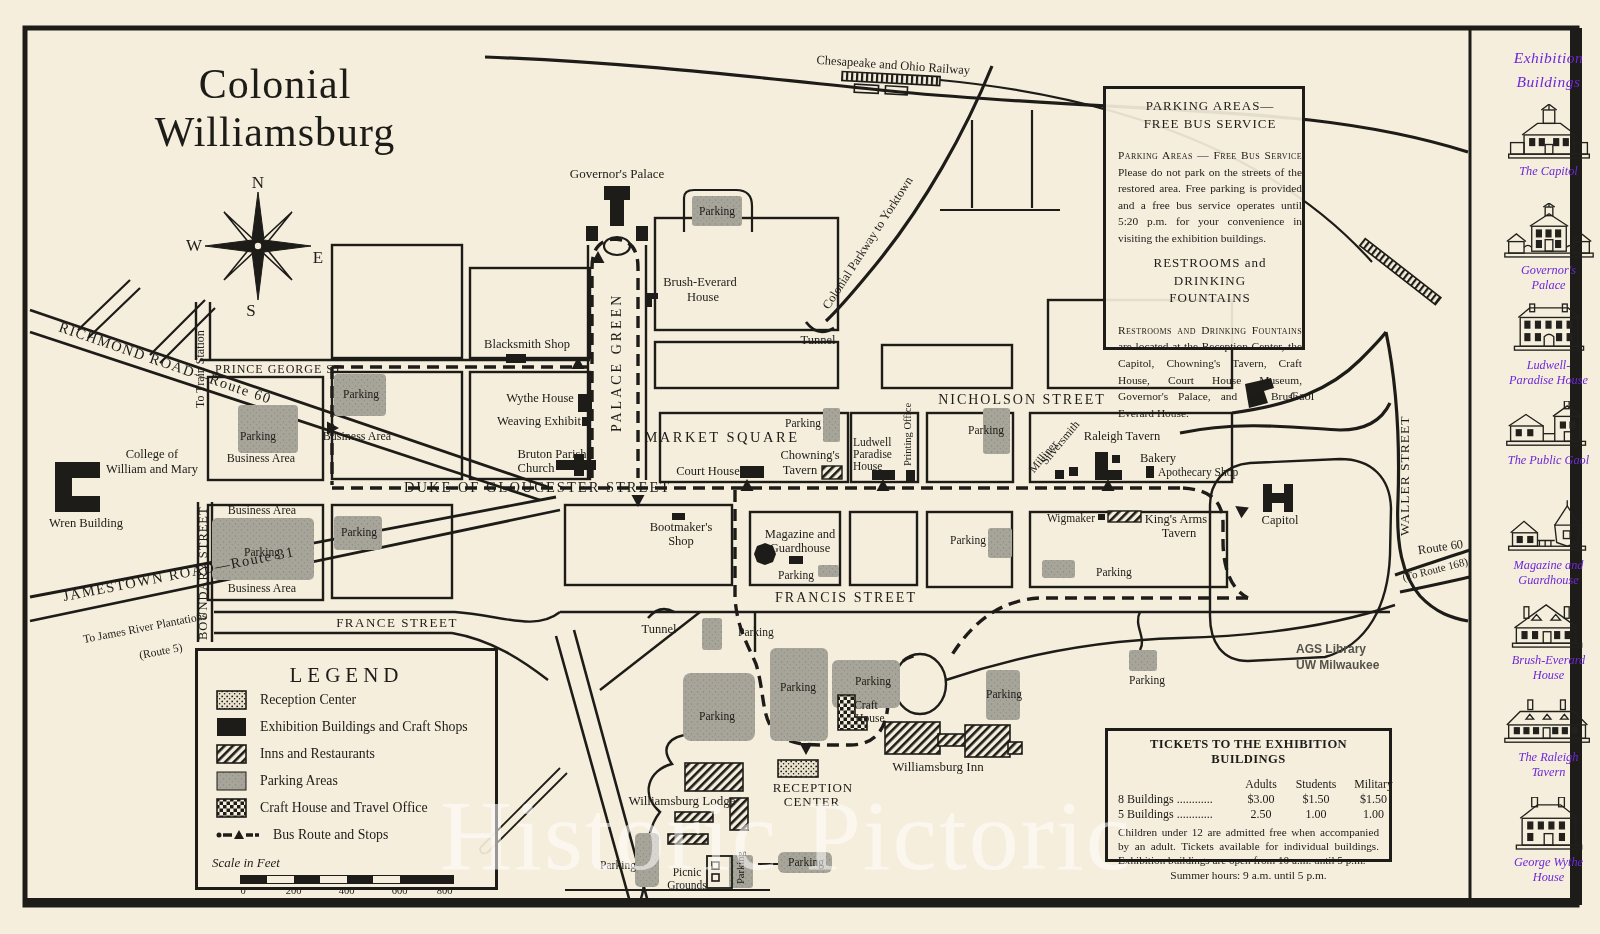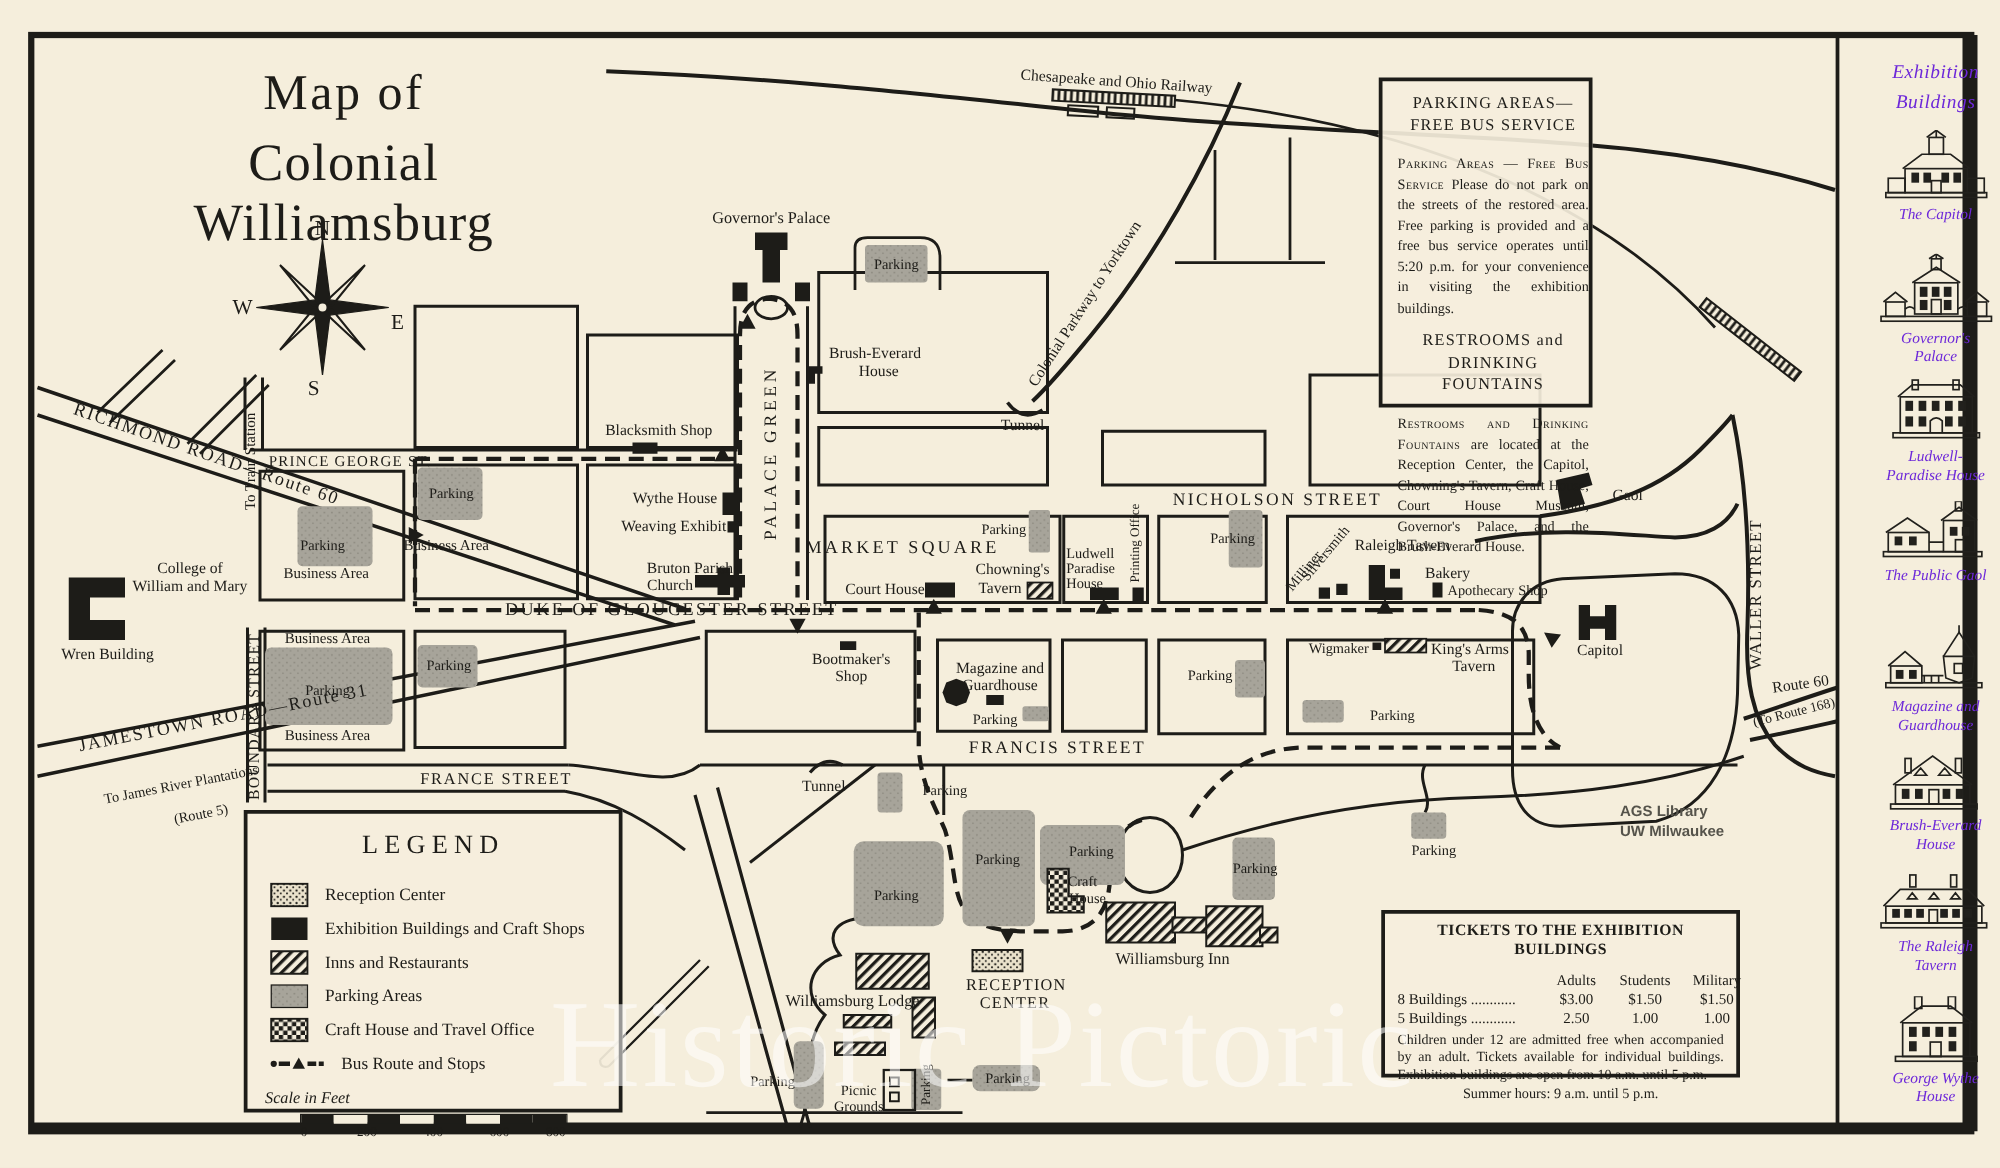--- a/index.html
+++ b/index.html
@@ -10,28 +10,28 @@
   .msmall{font-family:"Liberation Serif",serif;font-size:11.5px;}
   .mstreet{font-family:"Liberation Serif",serif;font-size:14px;letter-spacing:2px;}
   .mroad{font-family:"Liberation Serif",serif;font-size:14.5px;letter-spacing:1.5px;}
   .mcaps{font-family:"Liberation Serif",serif;font-size:13px;letter-spacing:1px;}
 
   .title-block{position:absolute;left:80px;top:50px;width:390px;text-align:center;color:#1d1c18;}
   .title-block .t1{font-size:40px;letter-spacing:2px;}
   .title-block .t2{font-size:42px;letter-spacing:1px;margin-top:10px;}
 
   .box{position:absolute;border:3px solid #1d1c18;background:rgba(245,238,220,0.92);color:#1d1c18;box-sizing:border-box;}
-  .info-box{left:1103px;top:62px;width:171px;height:264px;padding:8px 0 6px 12px;}
+  .info-box{left:1103px;top:86px;width:202px;height:264px;padding:8px 0 6px 12px;}
   .info-box .bt{text-align:center;font-size:13px;letter-spacing:1px;line-height:1.35;}
   .info-box p{margin:15px 0 8px 0;font-size:11.4px;line-height:1.45;text-align:justify;}
   .sc{font-variant:small-caps;letter-spacing:.4px;}
   .info-box .sect{margin-top:6px;}
 
   .legend-box{left:195px;top:648px;width:303px;height:242px;padding:8px 14px;}
-  .legend-title{text-align:center;font-size:21px;letter-spacing:5px;margin:4px 0 18px 0;}
+  .legend-title{text-align:center;font-size:21px;letter-spacing:5px;margin:4px 0 2px 0;}
   .lg-row{display:flex;align-items:center;margin:0 0 7px 4px;height:20px;}
   .lg-row .sw{flex:0 0 auto;margin-right:13px;}
   .lg-row .lg-label{font-size:13.8px;}
   .scale-wrap{margin-top:8px;text-align:left;}
   .scale-title{font-style:italic;font-size:13px;}
   .scale-bar{position:relative;width:212px;height:7px;border:1.5px solid #1d1c18;margin:4px auto 0 auto;display:flex;}
   .scale-bar .seg{height:100%;flex:1;}
   .seg.b{background:#1d1c18;} .seg.w{background:#f5eedc;}
   .scale-ticks{position:relative;width:212px;height:14px;margin:1px auto 0 auto;font-size:10.5px;}
   .scale-ticks span{position:absolute;top:0;transform:translateX(-50%);}
@@ -369,21 +369,20 @@
     <text x="812" y="806" text-anchor="middle" class="mcaps" style="font-size:13px;">CENTER</text>
     <text x="618" y="869" text-anchor="middle" class="msmall">Parking</text>
     <text x="687" y="876" text-anchor="middle" class="msmall">Picnic</text>
     <text x="687" y="889" text-anchor="middle" class="msmall">Grounds</text>
     <text x="744" y="884" transform="rotate(-90 744 884)" class="msmall" style="font-size:10.5px;">Parking</text>
     <text x="806" y="866" text-anchor="middle" class="msmall">Parking</text>
   </g>
 </svg>
 
 <div class="title-block">
-  <div class="t1">Map of</div>
   <div class="t2">Colonial Williamsburg</div>
 </div>
 
 <div class="box info-box">
   <div class="bt">PARKING AREAS—</div>
   <div class="bt">FREE BUS SERVICE</div>
   <p><span class="sc">Parking Areas — Free Bus Service</span> <span>Please do not park on the streets of the restored area. Free parking is provided and a free bus service operates until 5:20 p.m. for your convenience in visiting the exhibition buildings.</span></p>
   <div class="bt sect">RESTROOMS and DRINKING</div>
   <div class="bt">FOUNTAINS</div>
   <p><span class="sc">Restrooms and Drinking Fountains</span> <span>are located at the Reception Center, the Capitol, Chowning's Tavern, Craft House, Court House Museum, Governor's Palace, and the Brush-Everard House.</span></p>

